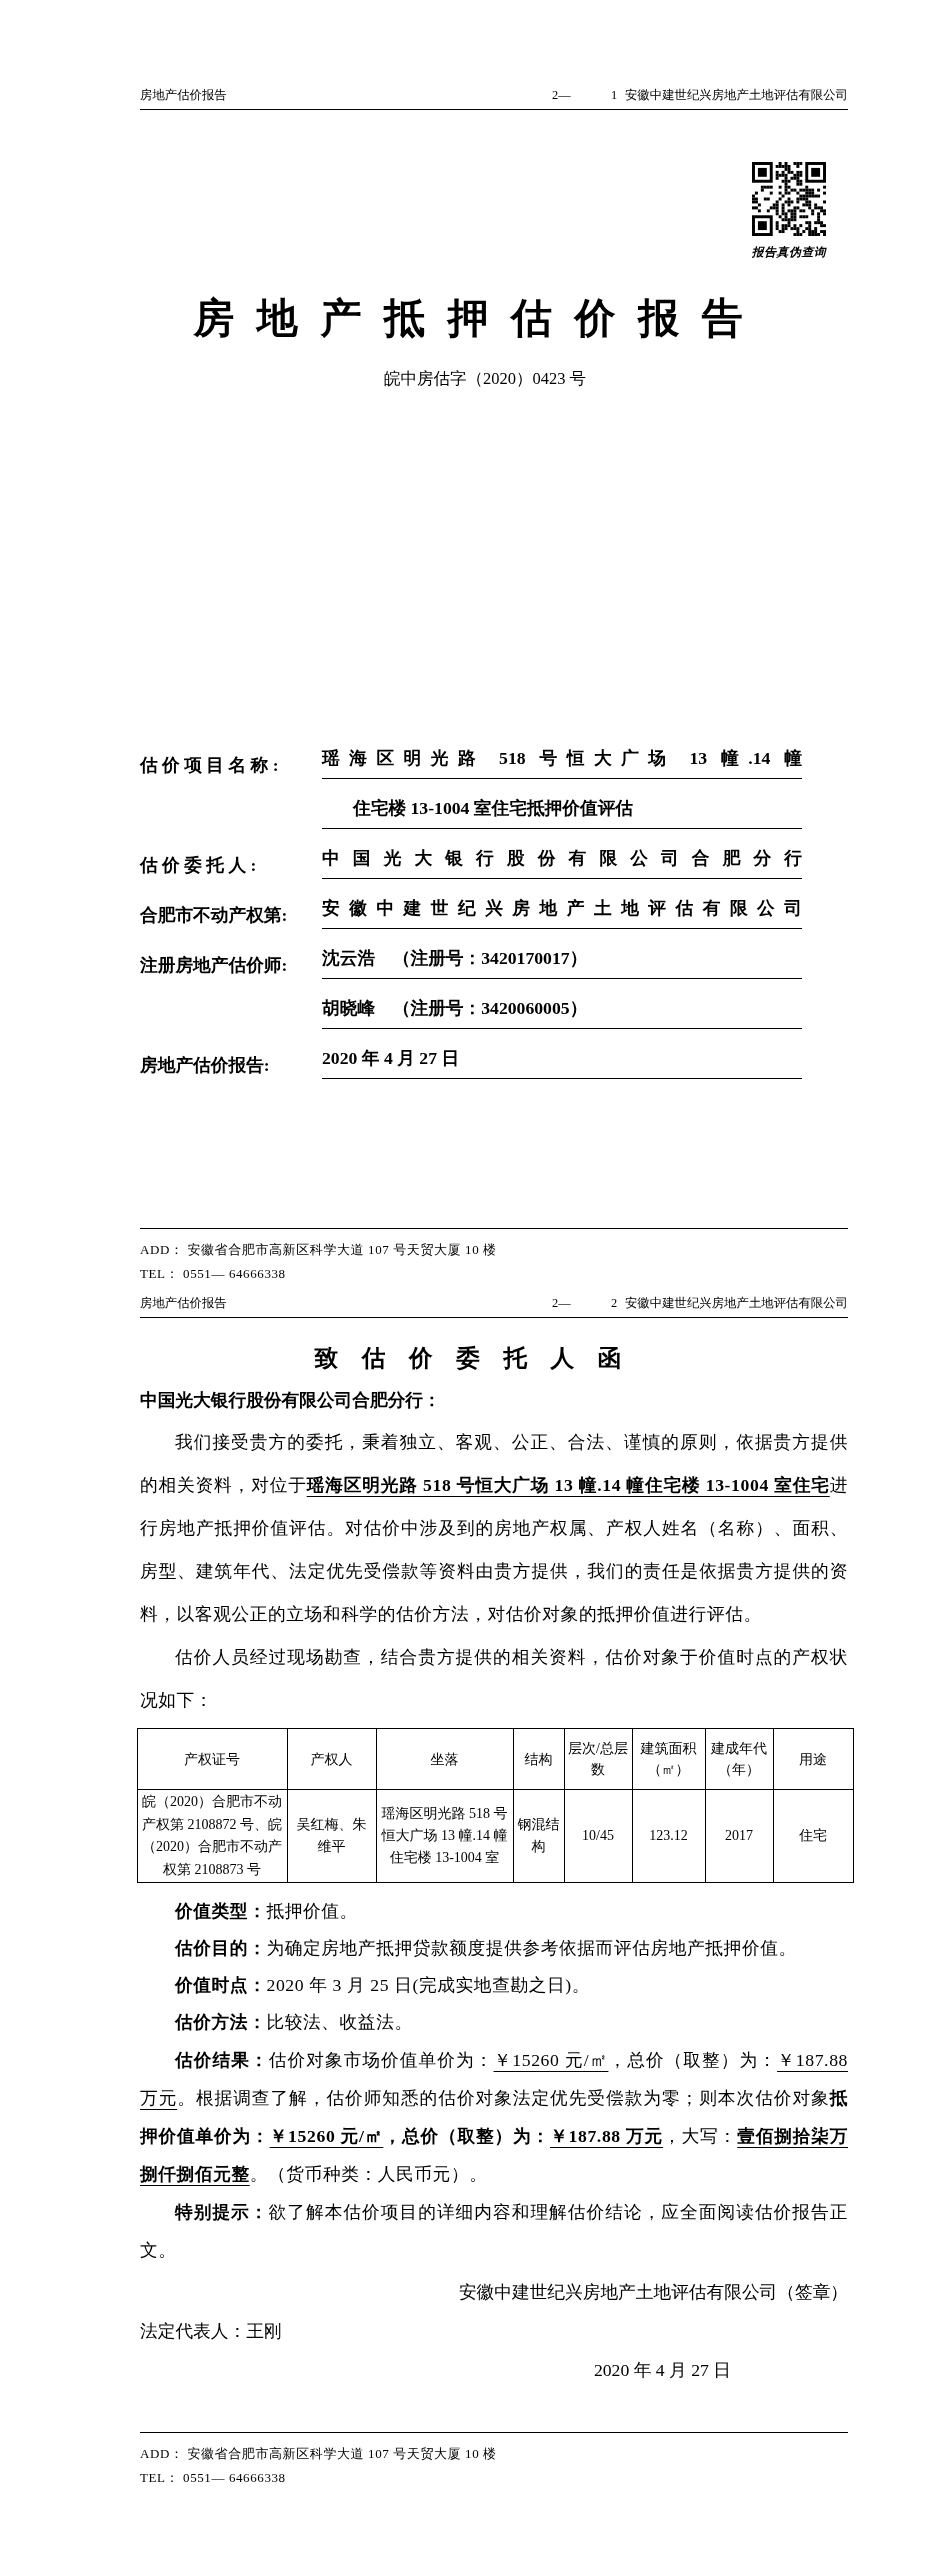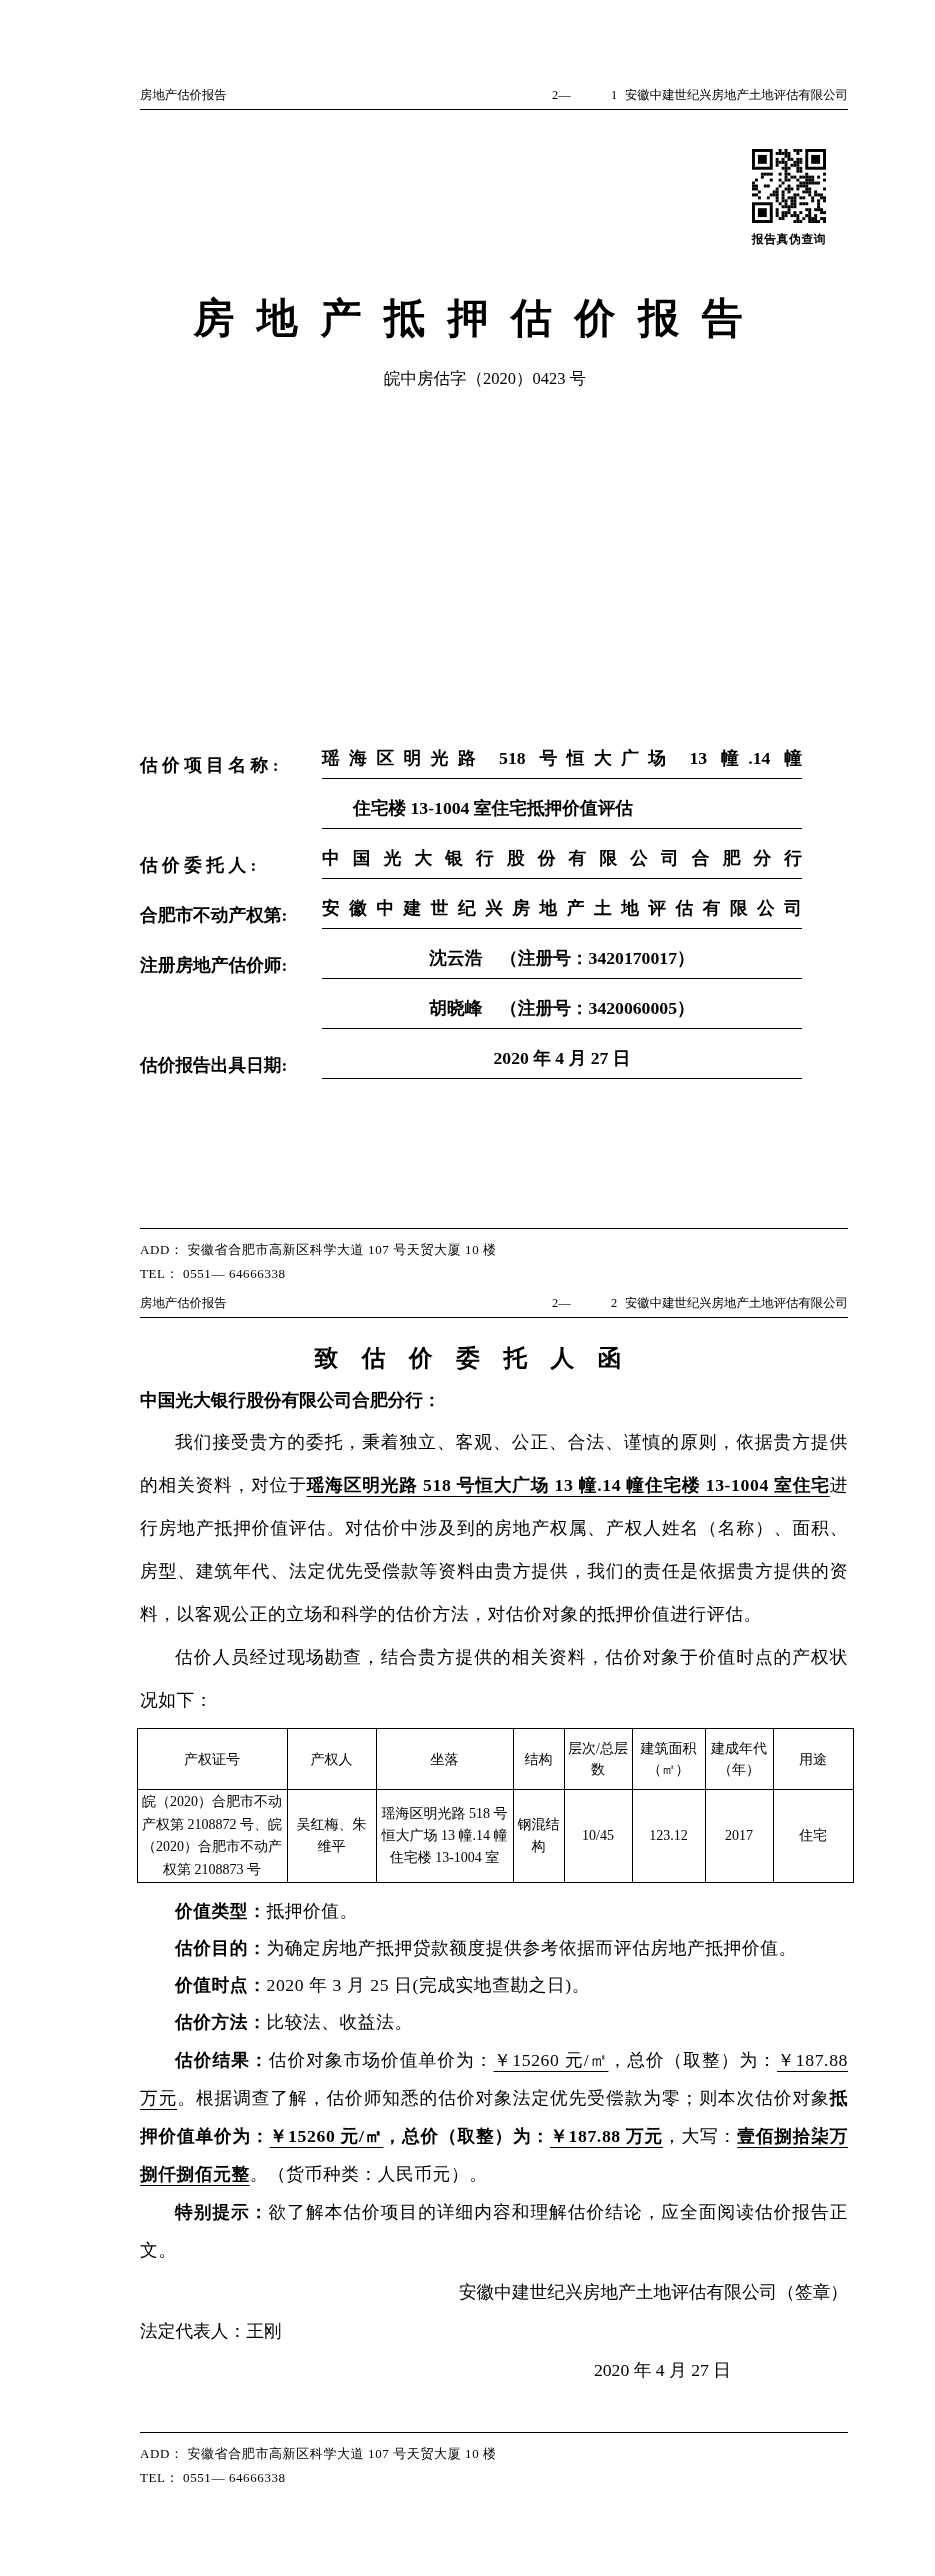--- a/index.html
+++ b/index.html
@@ -14,37 +14,37 @@
              padding-bottom:7px;font-size:12.4px;line-height:14px;white-space:nowrap;}
   .p1h{top:88px;}
   .p2h{top:8.3px;}
   .hdr-left{position:absolute;left:0;top:0;}
   .hdr-num1{position:absolute;left:412px;top:0;}
   .hdr-num2{position:absolute;left:471px;top:0;}
   .hdr-right{position:absolute;right:0;top:0;}
   .pg-header .spacer{visibility:hidden;}
 
   
-  .qr-wrap{position:absolute;left:750px;top:149px;width:78px;text-align:center;}
+  .qr-wrap{position:absolute;left:750px;top:162px;width:78px;text-align:center;font-style:italic;}
   .qr-svg{display:block;width:74px;height:74px;margin:0 auto;}
   .qr-caption{margin-top:9.4px;font-size:11.8px;font-weight:bold;letter-spacing:0.6px;white-space:nowrap;}
 
   
   .main-title{position:absolute;left:0;right:0;top:267px;text-align:center;
               font-size:41px;font-weight:bold;letter-spacing:.55em;text-indent:.55em;line-height:1.2;}
   .doc-no{position:absolute;left:0;right:0;top:368px;text-align:center;font-size:16.5px;margin-left:34px;}
 
   
   .cover-form{position:absolute;left:140px;top:729px;width:662px;}
   .cf-row{display:flex;align-items:flex-end;height:50px;}
   .cf-label{width:182px;flex:0 0 182px;font-size:17.7px;font-weight:bold;padding-bottom:2.4px;white-space:nowrap;}
   .cf-value{flex:1 1 auto;border-bottom:1.2px solid #000;font-size:17.7px;font-weight:bold;
             padding-bottom:7px;line-height:23.6px;white-space:nowrap;}
   .v-just{text-align:justify;text-align-last:justify;}
-  .v-center{text-align:center;}
+  .v-center{}
   .v-indent{padding-left:31px;}
 
   
   .pg-footer{position:absolute;left:140px;right:88px;border-top:1.8px solid #000;padding-top:9.4px;}
   .p1f{top:1228px;}
   .p2f{top:1144px;}
   .ft-line{font-size:13px;line-height:23.6px;letter-spacing:0.6px;}
 
   
   .letter-heading{position:absolute;left:0;right:0;top:34px;text-align:center;
@@ -319,21 +319,21 @@
       </div>
       <div class="cf-row">
         <span class="cf-label">注册房地产估价师:</span>
         <span class="cf-value v-center">沈云浩　（注册号：3420170017）</span>
       </div>
       <div class="cf-row">
         <span class="cf-label"></span>
         <span class="cf-value v-center">胡晓峰　（注册号：3420060005）</span>
       </div>
       <div class="cf-row">
-        <span class="cf-label">估价报告出具日期:</span>
+        <span class="cf-label">房地产估价报告:</span>
         <span class="cf-value v-center">2020 年 4 月 27 日</span>
       </div>
     </div>
 
     <div class="pg-footer p1f">
       <div class="ft-line">ADD： 安徽省合肥市高新区科学大道 107 号天贸大厦 10 楼</div>
       <div class="ft-line">TEL： 0551— 64666338</div>
     </div>
   </section>
 

